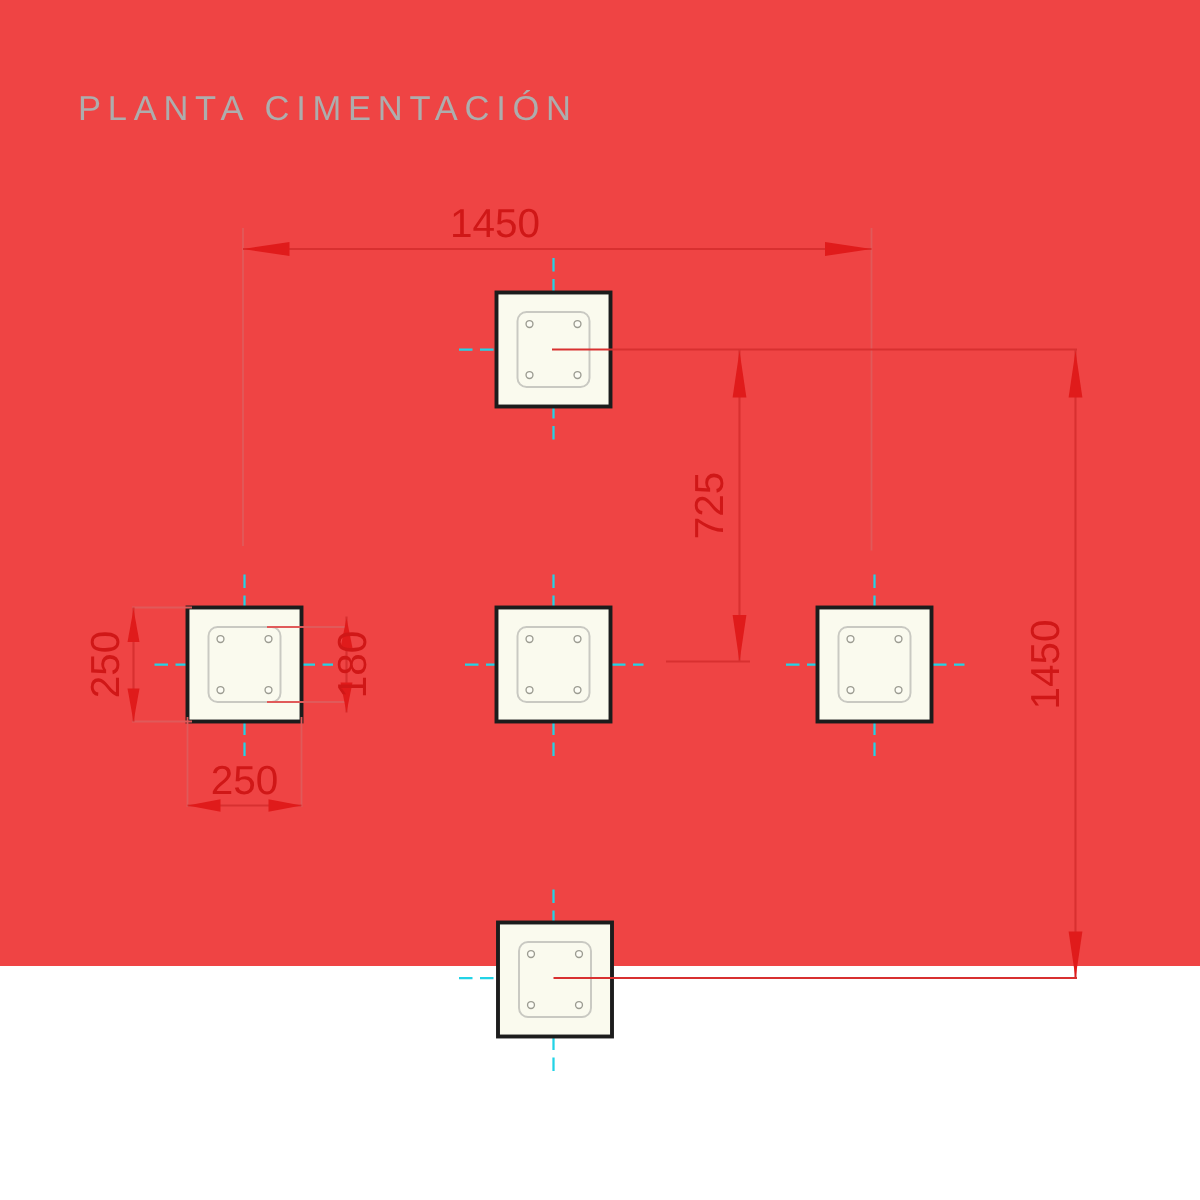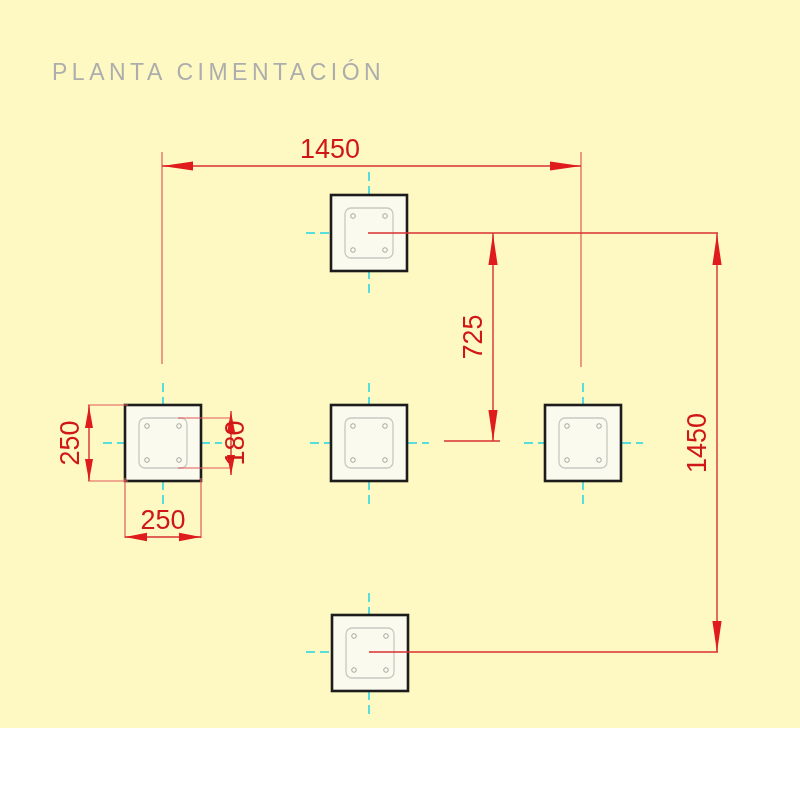--- a/index.html
+++ b/index.html
@@ -9,22 +9,22 @@
   }
   body {
     width: 800px;
     height: 800px;
     font-family: "Liberation Sans", sans-serif;
     overflow: hidden;
   }
   #drawing-sheet {
     position: relative;
     width: 800px;
-    height: 728px;
-    background: #fef9c3;
+    height: 644px;
+    background: #ef4444;
   }
   #cad-canvas {
     position: absolute;
     top: 0;
     left: 0;
     width: 800px;
     height: 800px;
     display: block;
   }
   .title-text {

